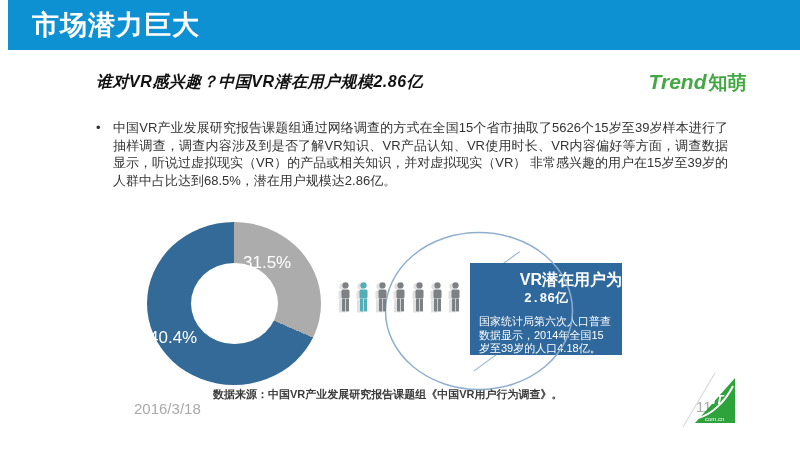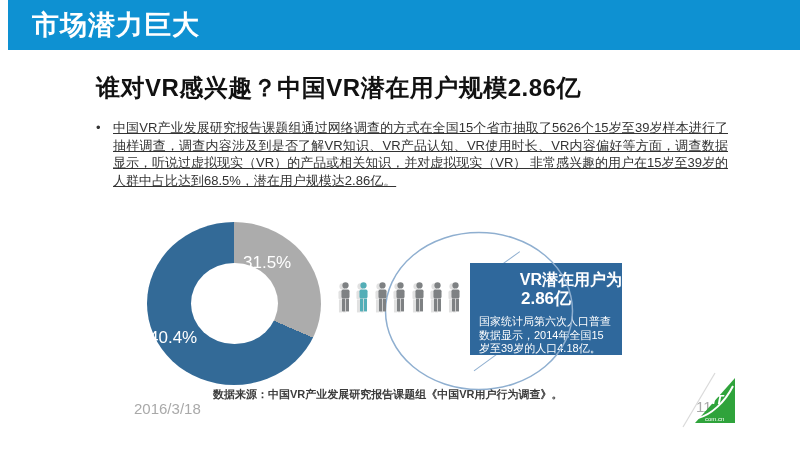--- a/index.html
+++ b/index.html
@@ -11,62 +11,65 @@
   .topbar h1 { position:absolute; left:24px; top:0; line-height:50px; font-size:27px; font-weight:bold; color:#ffffff; letter-spacing:1px; }
 
   
   .brand { position:absolute; left:622px; top:70px; width:135px; text-align:center; color:#43A843; }
   .brand .line1 { font-size:21px; line-height:24px; }
   .brand .logo-en { font-weight:bold; font-style:italic; letter-spacing:0px; }
   .brand .logo-cn { font-weight:bold; font-size:19px; margin-left:2px; }
   .brand .tagline { margin-top:3px; font-size:8px; color:#9AA79A; letter-spacing:2px; }
 
   
-  .slide-title { position:absolute; left:88px; top:72px; font-size:24px; font-weight:bold; color:#111111; letter-spacing:0.5px; }
+  .slide-title { position:absolute; left:88px; top:72px; font-size:16px; font-weight:bold; color:#111111; letter-spacing:0.5px;font-style:italic; }
   .para { position:absolute; left:88px; top:119px; width:632px; font-size:13px; color:#333333; line-height:17.5px; }
   .para .bullet { position:absolute; left:0; top:0; font-size:13px; color:#333; }
-  .para p { margin-left:17px; text-align:justify;text-decoration:underline; }
+  .para p { margin-left:17px; text-align:justify; }
 
   
   .donut { position:absolute; left:139px; top:222px; width:174px; height:163px; border-radius:50%; }
   .donut .hole { position:absolute; left:25%; top:25%; width:50%; height:50%; background:#ffffff; border-radius:50%; }
   .donut .lbl { position:absolute; color:#ffffff; font-size:17px; }
   .donut .lbl-a { left:96px; top:31px;text-align:center; }
   .donut .lbl-b { left:2px; top:106px; }
 
   
   .big-circle { position:absolute; left:376px; top:231px; z-index:4; }
   .seg { position:absolute; height:0; border-top:1.5px solid #8FAFD0; z-index:2; }
   .seg-top { left:472px; top:264px; width:44px; transform:rotate(-36deg); }
   .seg-bottom { left:462px; top:358px; width:42px; transform:rotate(-36deg); }
   .people { position:absolute; left:331px; top:282px; display:flex; gap:5.4px; z-index:5; }
   .person-icon { filter:drop-shadow(-3px 1px 0 rgba(120,120,120,0.22)); }
 
   
   .callout { position:absolute; left:462px; top:263px; width:152px; height:92px; background:#2F689C; z-index:3; color:#fff; overflow:hidden; }
   .callout .t1 { margin-top:7px; text-align:right; font-size:16px; font-weight:bold; line-height:19px; }
-  .callout .t2 { text-align:center; font-size:17px; font-weight:bold; line-height:20px; }
+  .callout .t2 { text-align:center; font-size:13px; font-weight:bold; line-height:20px;font-family:Liberation Mono, monospace; }
   .callout .body { margin:6px 8px 0 9px; font-size:11px; line-height:13.5px; }
 
   
   .f-date { position:absolute; left:126px; top:400px; font-size:15px; color:#A9A9A9; }
   .f-source { position:absolute; left:205px; top:387px; font-size:11px; font-weight:bold; color:#3C3C3C; }
   .f-page { position:absolute; left:688px; top:398px; font-size:15px; color:#A9A9A9; }
   .corner-logo { position:absolute; left:669px; top:371px; }
 </style>
 </head>
 <body>
 
 <div class="slide">
 
   <header class="topbar" style="background: rgb(14, 145, 210);">
     <h1>市场潜力巨大</h1>
   </header>
 
   <div class="brand" style="color: rgb(67, 168, 67);">
+    <div class="line1">
+      <span class="logo-en">Trend</span><span class="logo-cn">知萌</span>
+    </div>
   </div>
 
   <h2 class="slide-title">谁对VR感兴趣？中国VR潜在用户规模2.86亿</h2>
 
   <div class="para">
     <span class="bullet">•</span>
     <p>中国VR产业发展研究报告课题组通过网络调查的方式在全国15个省市抽取了5626个15岁至39岁样本进行了抽样调查，调查内容涉及到是否了解VR知识、VR产品认知、VR使用时长、VR内容偏好等方面，调查数据显示，听说过虚拟现实（VR）的产品或相关知识，并对虚拟现实（VR） 非常感兴趣的用户在15岁至39岁的人群中占比达到68.5%，潜在用户规模达2.86亿。</p>
   </div>
 
   <div class="donut" style="background: conic-gradient(rgb(172, 172, 172) 0deg, rgb(172, 172, 172) 113.4deg, rgb(51, 106, 151) 113.4deg, rgb(51, 106, 151) 360deg);">

